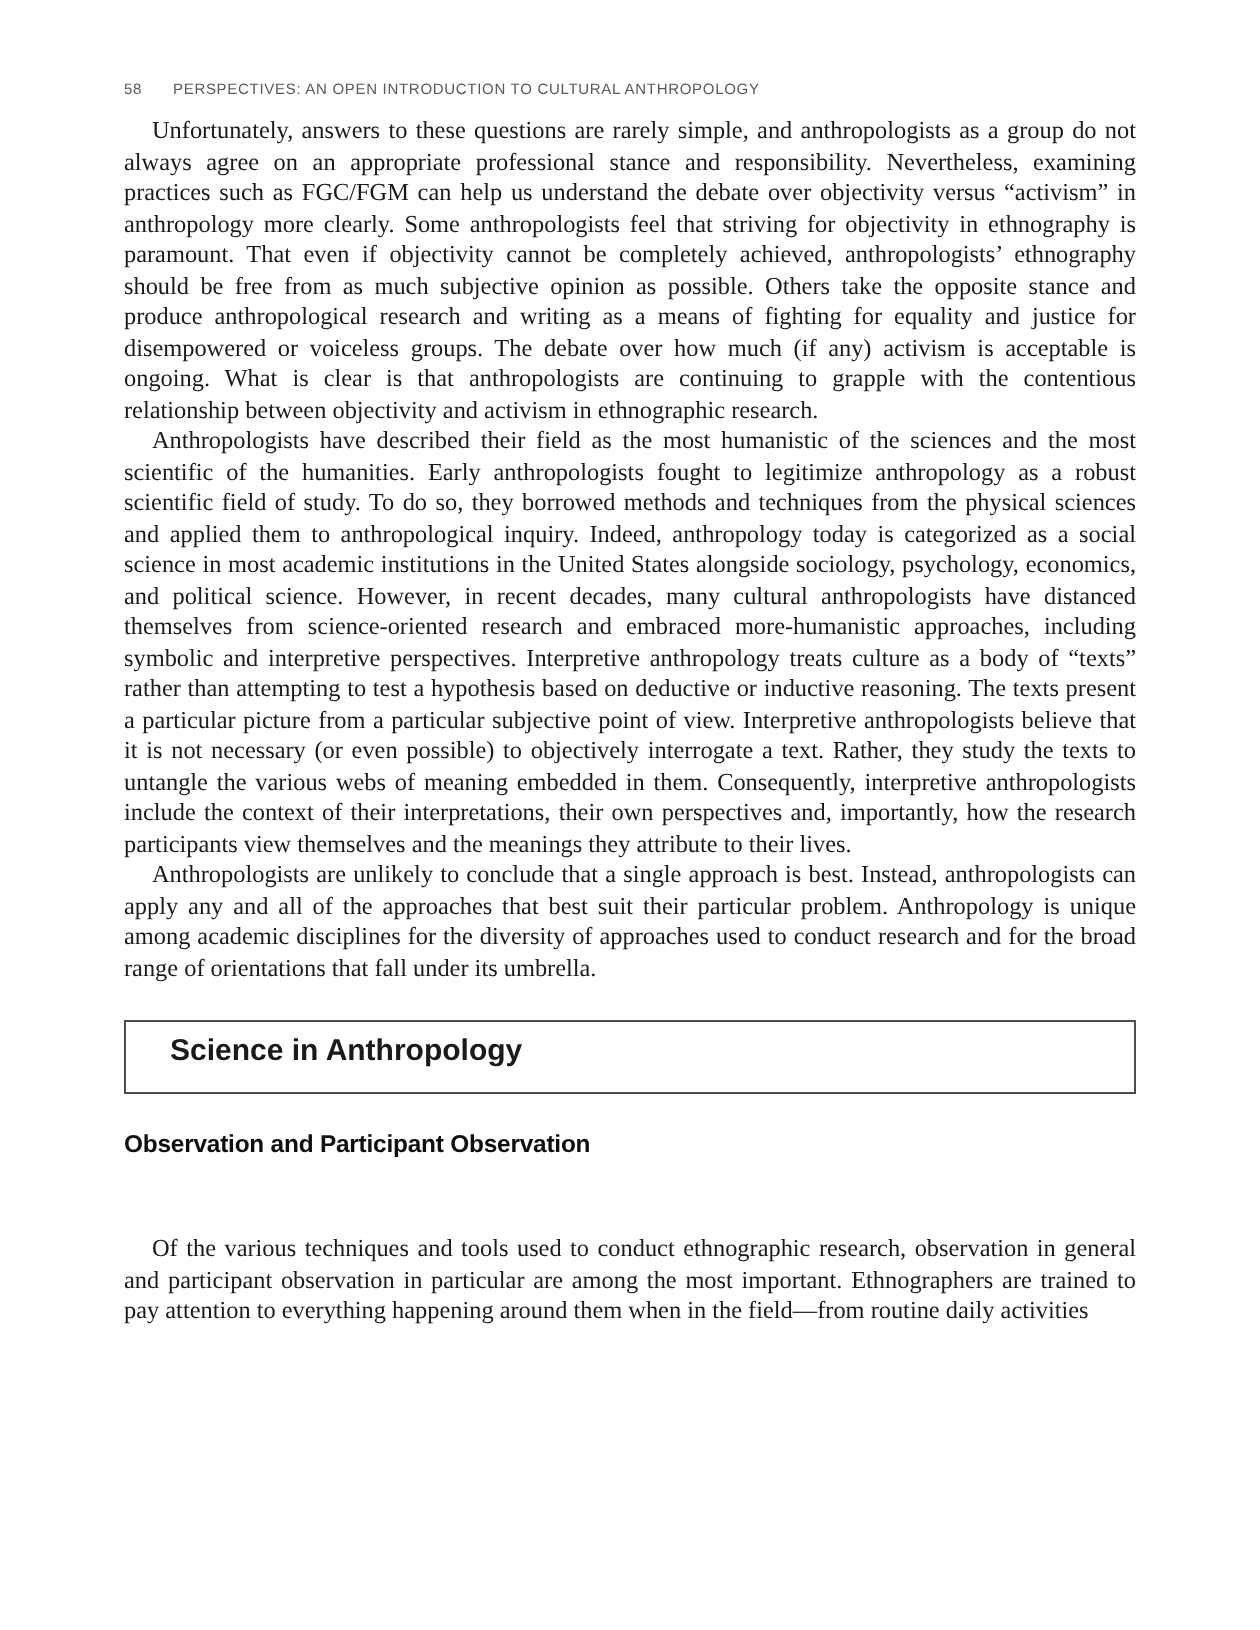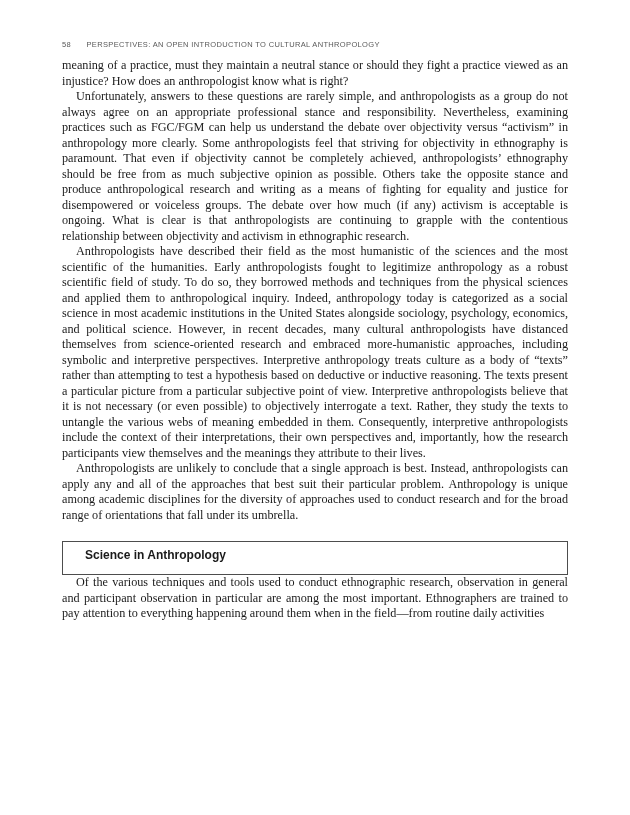--- a/index.html
+++ b/index.html
@@ -41,21 +41,21 @@
   .section-heading.h-obs { margin: 18px 0 38px 0; }
   .callout {
     border: 1.5px solid #4d4d4d;
     margin: 18px 0 0 0;
     padding: 6px 6px 10px 6px;
     background: #ffffff;
   }
   .callout-title {
     font-family: "Liberation Sans", sans-serif;
     font-weight: 700;
-    font-size: 12px;
+    font-size: 15px;
     color: #1a1a1a;
     text-indent: 16px;
     margin: 0 0 2px 0;
   }
   .callout-text {
     margin: 0;
     font-family: "Liberation Sans", sans-serif;
     font-size: 9px;
     line-height: 13px;
     color: #333333;
@@ -66,29 +66,29 @@
 </head>
 <body>
 
 <div class="page">
 
   <div class="running-head">
     <span class="pagenum">58</span>
     <span class="runtitle">PERSPECTIVES: AN OPEN INTRODUCTION TO CULTURAL ANTHROPOLOGY</span>
   </div>
 
-  <p class="para">meaning of a practice, must they maintain a neutral stance or should they fight a practice viewed as an injustice? How does an anthropologist know what is right?</p>
 
   <p class="para indent">Unfortunately, answers to these questions are rarely simple, and anthropologists as a group do not always agree on an appropriate professional stance and responsibility. Nevertheless, examining practices such as FGC/FGM can help us understand the debate over objectivity versus “activism” in anthropology more clearly. Some anthropologists feel that striving for objectivity in ethnography is paramount. That even if objectivity cannot be completely achieved, anthropologists’ ethnography should be free from as much subjective opinion as possible. Others take the opposite stance and produce anthropological research and writing as a means of fighting for equality and justice for disempowered or voiceless groups. The debate over how much (if any) activism is acceptable is ongoing. What is clear is that anthropologists are continuing to grapple with the contentious relationship between objectivity and activism in ethnographic research.</p>
 
 
   <p class="para indent">Anthropologists have described their field as the most humanistic of the sciences and the most scientific of the humanities. Early anthropologists fought to legitimize anthropology as a robust scientific field of study. To do so, they borrowed methods and techniques from the physical sciences and applied them to anthropological inquiry. Indeed, anthropology today is categorized as a social science in most academic institutions in the United States alongside sociology, psychology, economics, and political science. However, in recent decades, many cultural anthropologists have distanced themselves from science-oriented research and embraced more-humanistic approaches, including symbolic and interpretive perspectives. Interpretive anthropology treats culture as a body of “texts” rather than attempting to test a hypothesis based on deductive or inductive reasoning. The texts present a particular picture from a particular subjective point of view. Interpretive anthropologists believe that it is not necessary (or even possible) to objectively interrogate a text. Rather, they study the texts to untangle the various webs of meaning embedded in them. Consequently, interpretive anthropologists include the context of their interpretations, their own perspectives and, importantly, how the research participants view themselves and the meanings they attribute to their lives.</p>
 
   <p class="para indent">Anthropologists are unlikely to conclude that a single approach is best. Instead, anthropologists can apply any and all of the approaches that best suit their particular problem. Anthropology is unique among academic disciplines for the diversity of approaches used to conduct research and for the broad range of orientations that fall under its umbrella.</p>
 
   <aside class="callout">
     <div class="callout-title">Science in Anthropology</div>
   </aside>
 
+  <h2 class="section-heading h-obs">Observation and Participant Observation</h2>
 
   <p class="para indent">Of the various techniques and tools used to conduct ethnographic research, observation in general and participant observation in particular are among the most important. Ethnographers are trained to pay attention to everything happening around them when in the field—from routine daily activities</p>
 
 </div>
 
 </body></html>

